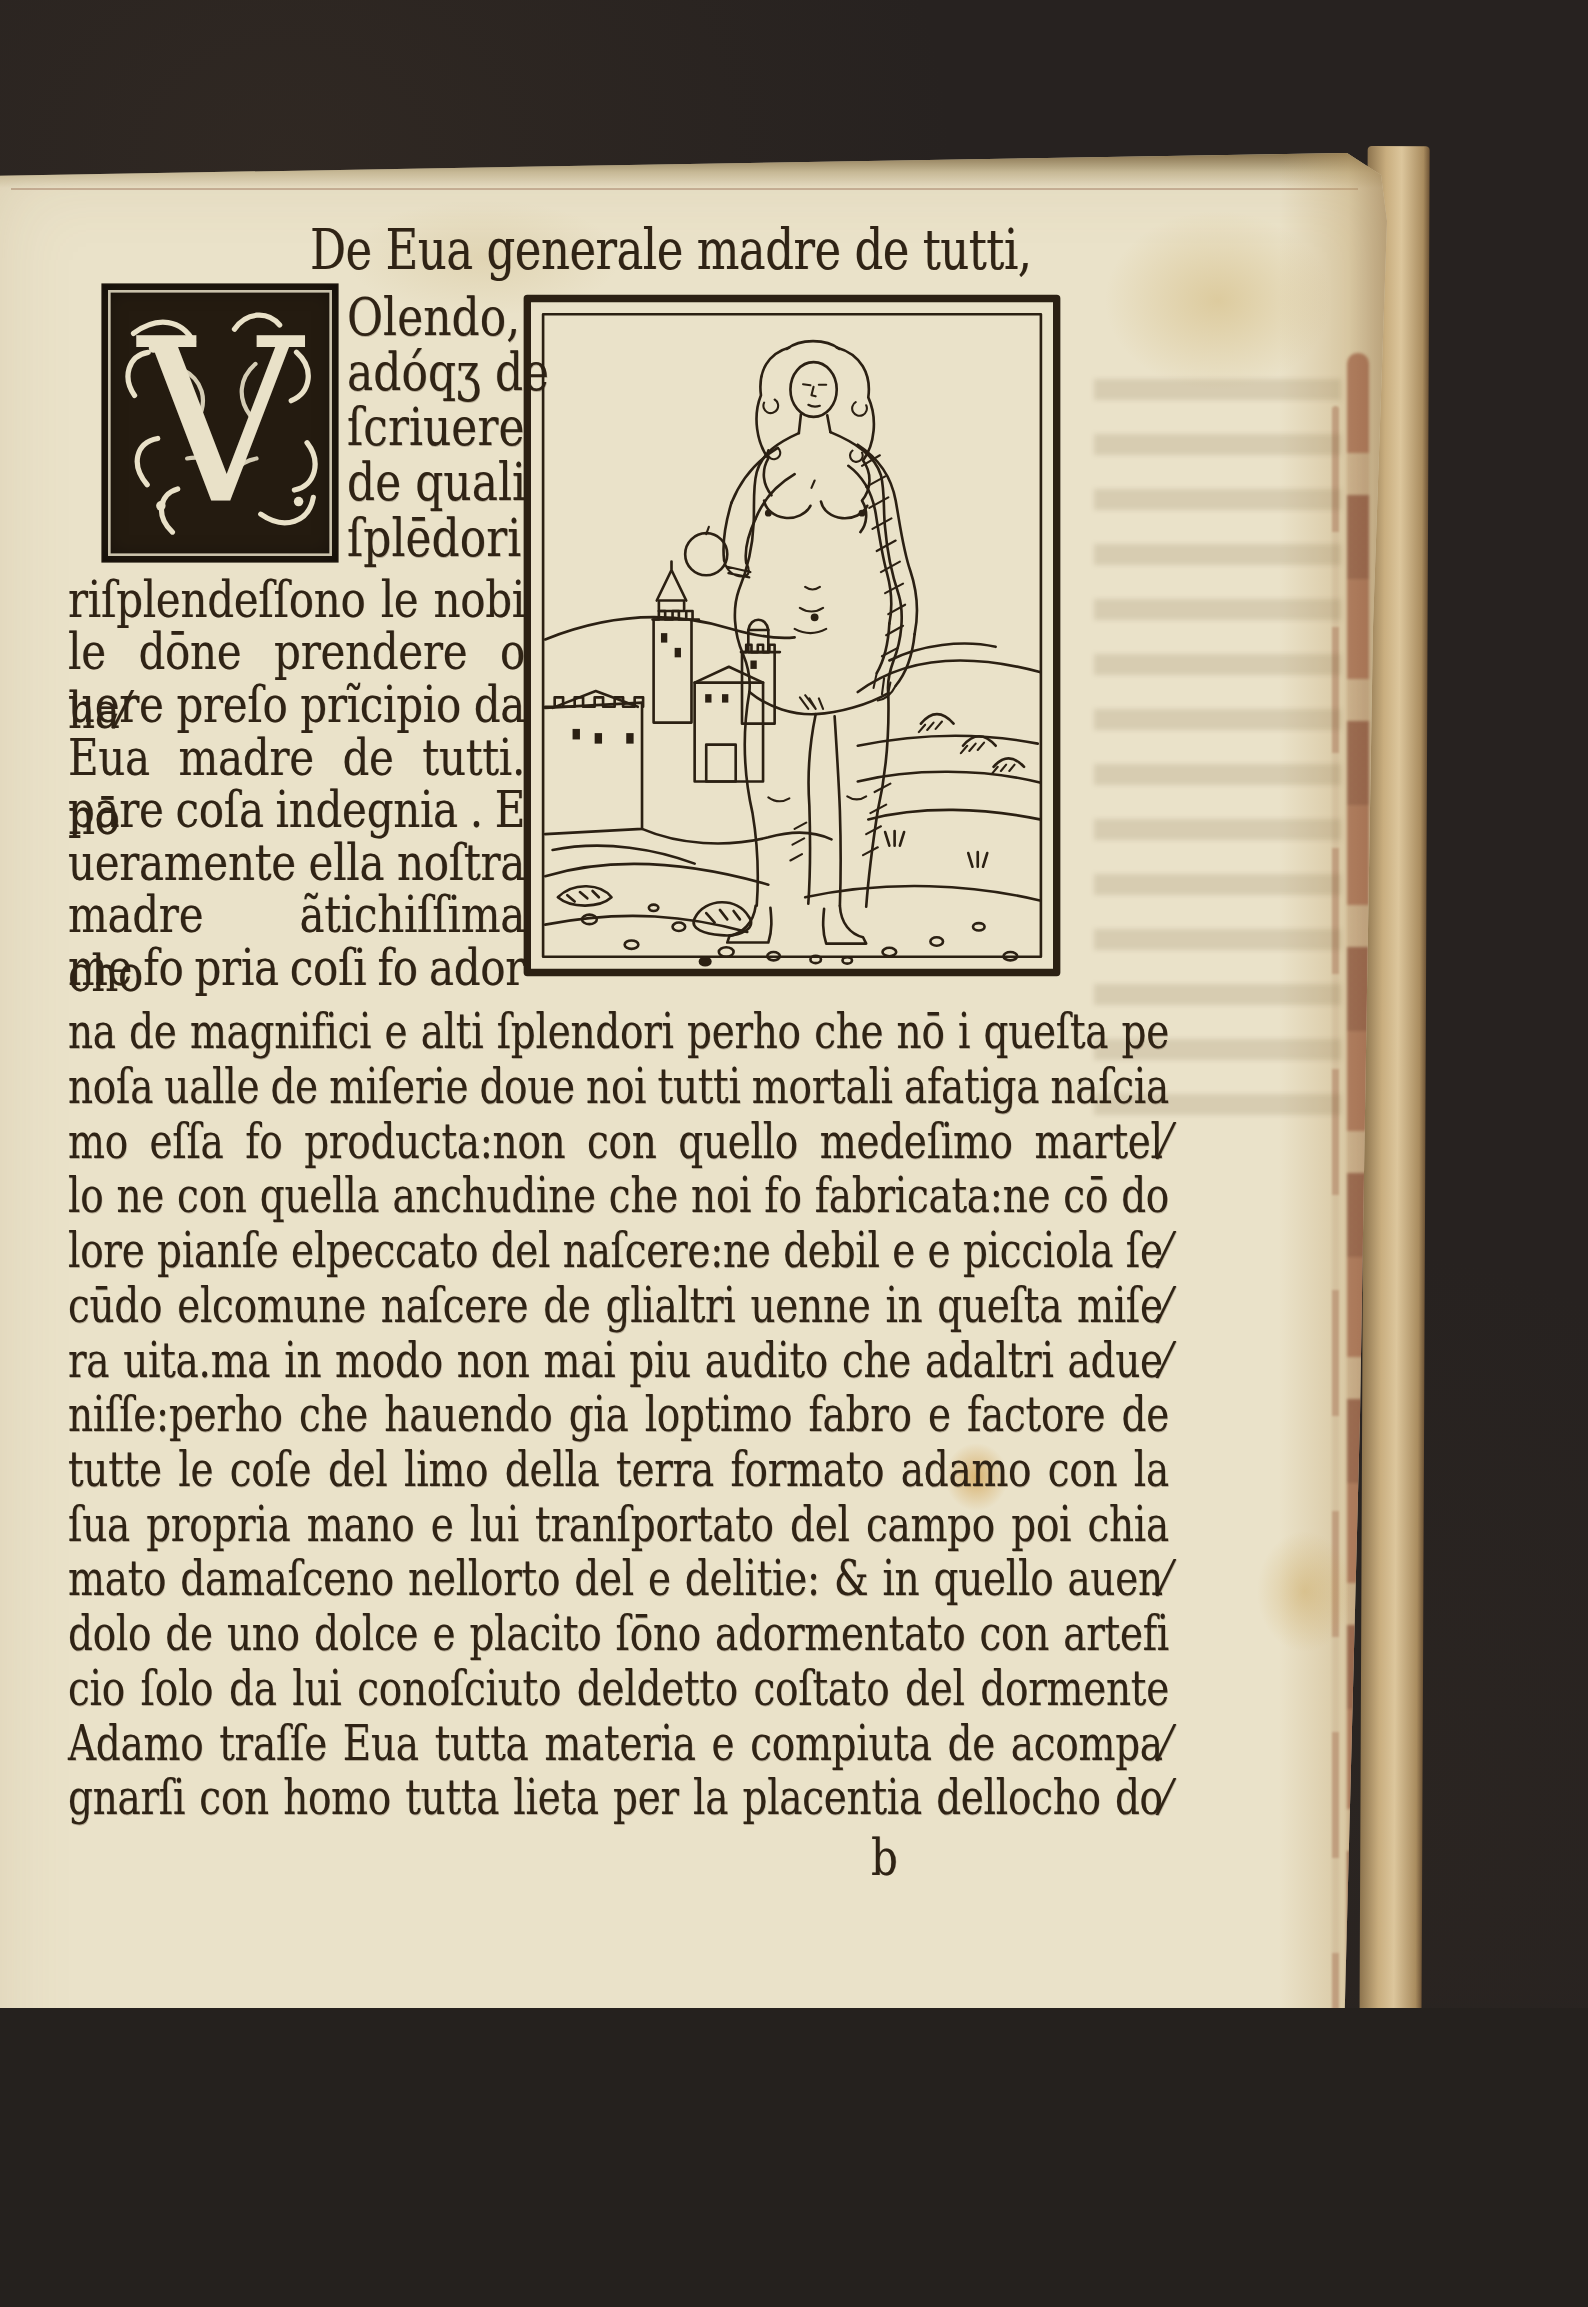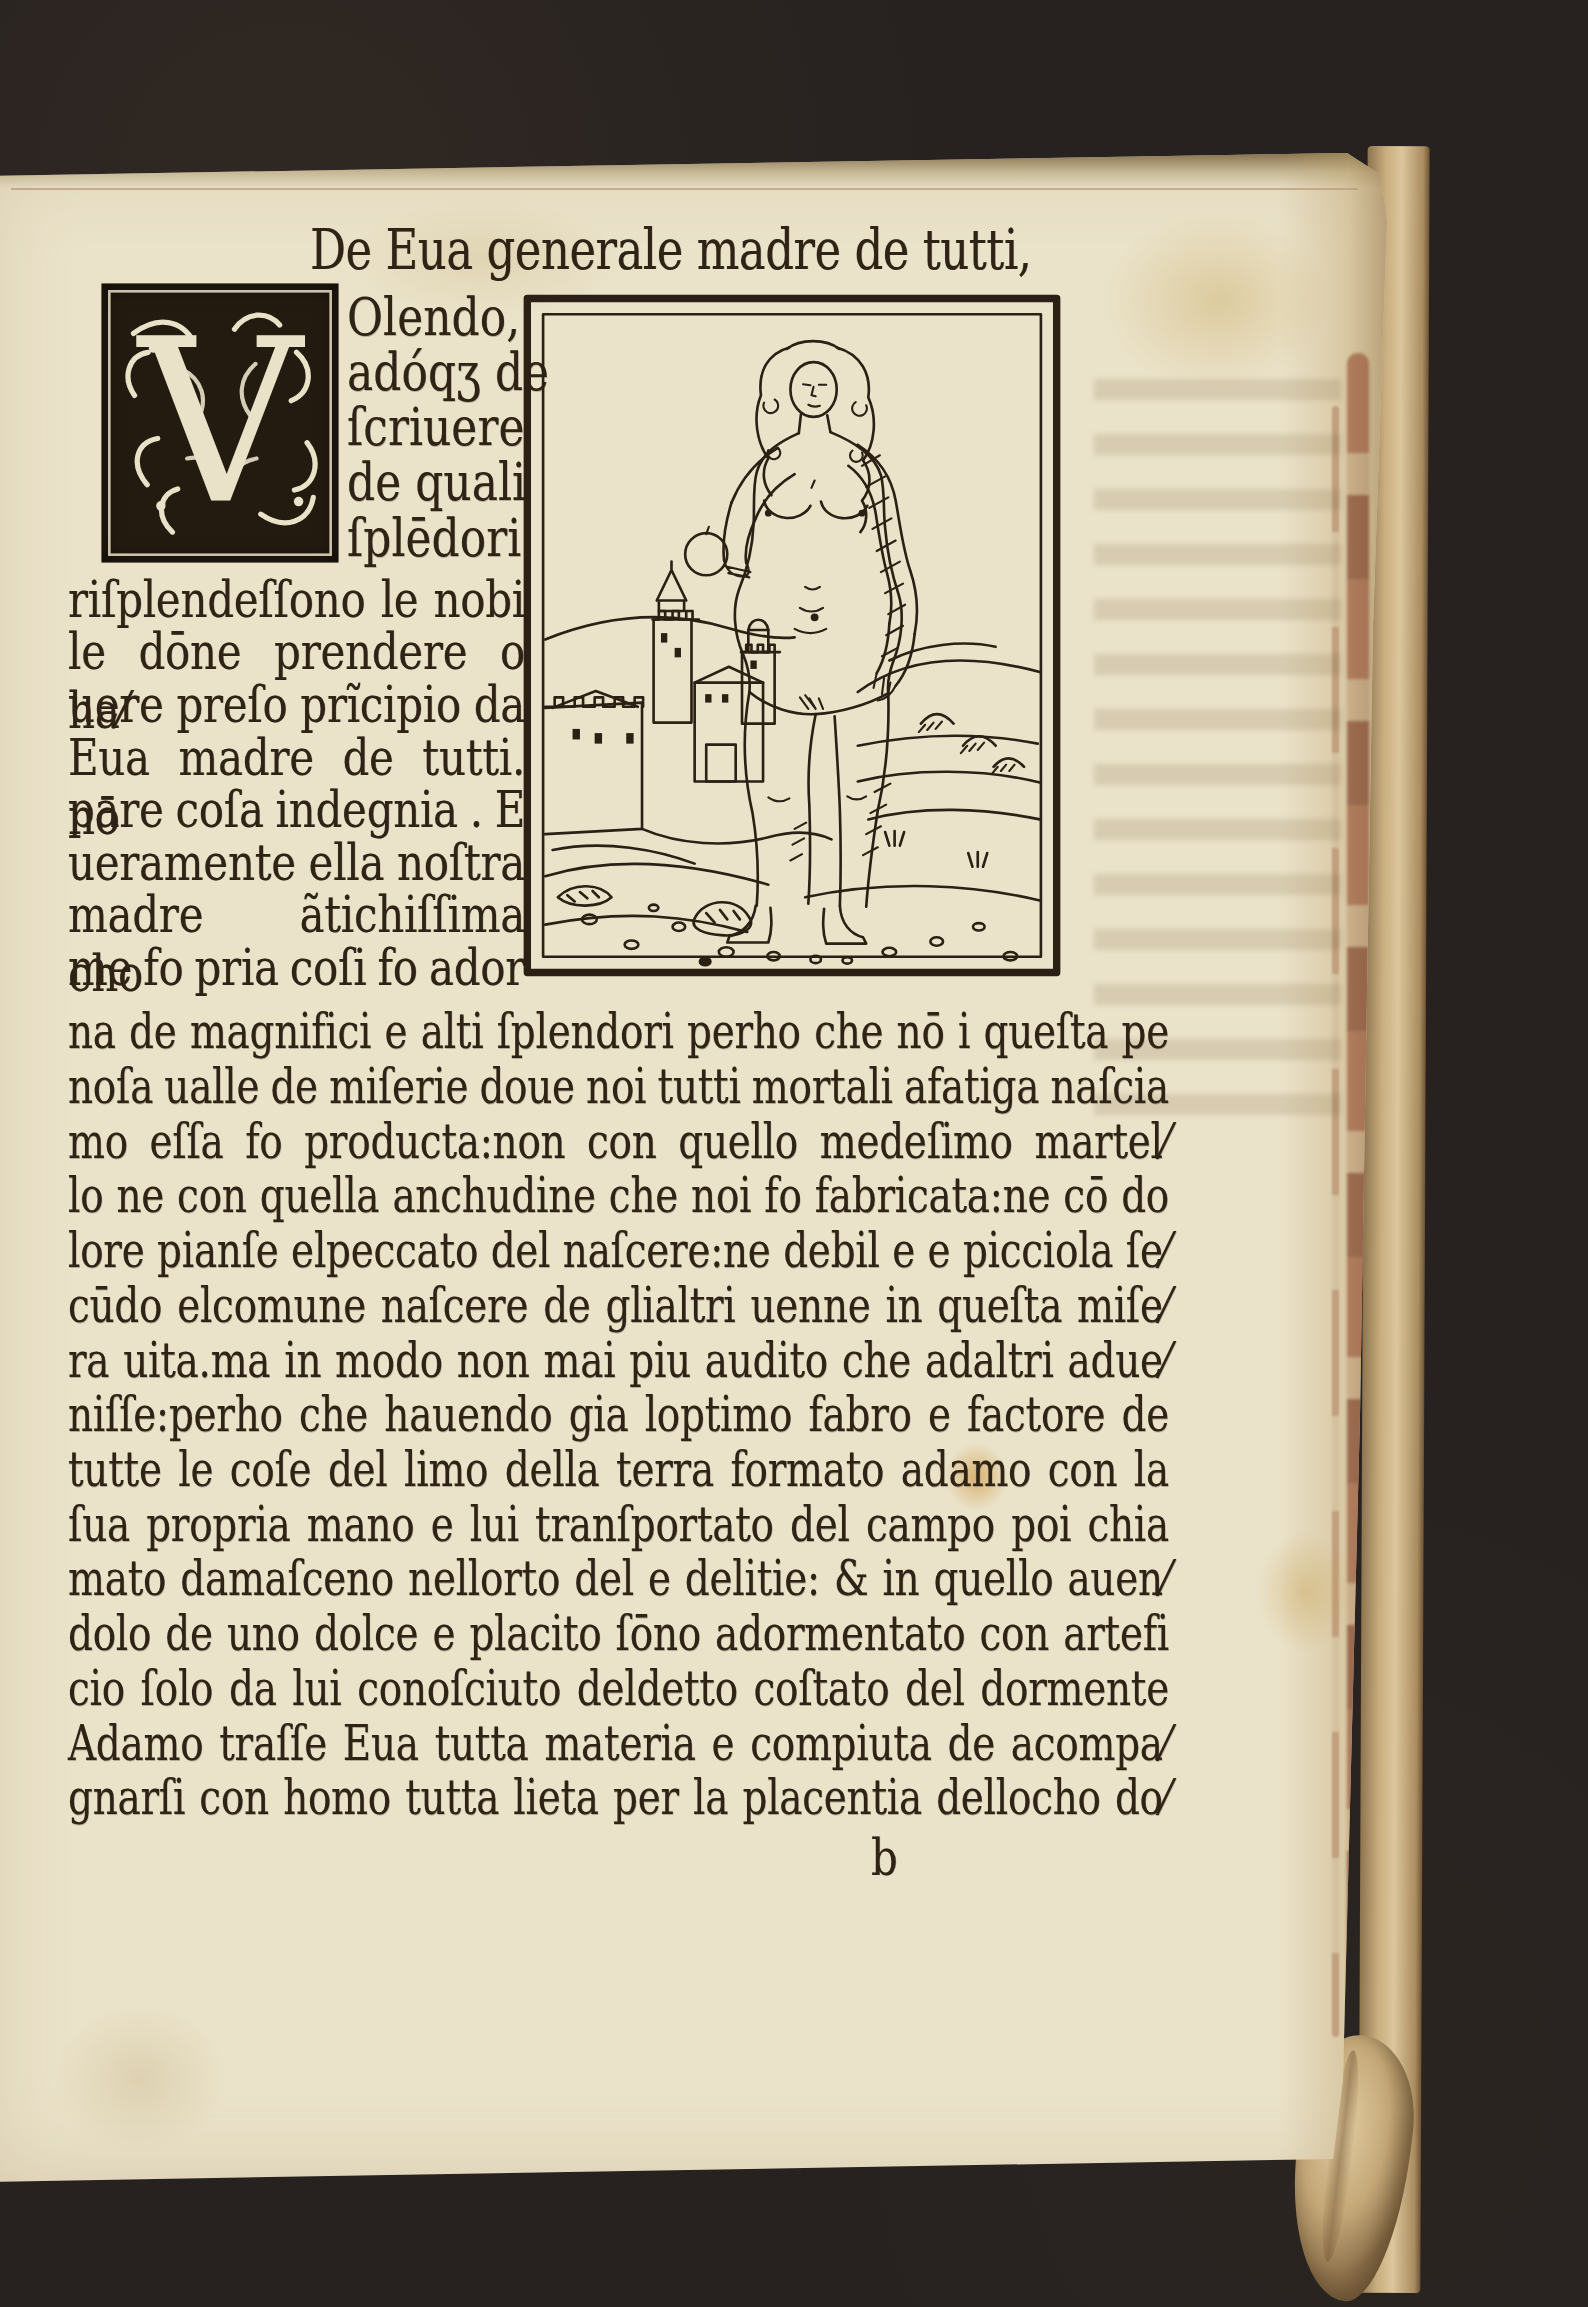--- a/index.html
+++ b/index.html
@@ -1,16 +1,16 @@
 <!DOCTYPE html>
 <html style="font-size:8.4px"><head>
 <meta charset="utf-8">
 <style>
   html,body{margin:0;padding:0;background:#25211e;}
-  #stage{position:relative;width:1588px;height:2307px;overflow:hidden;
+  #stage{position:relative;width:1588px;height:2008px;overflow:hidden;
          background:
            radial-gradient(60% 40% at 18% 8%, rgba(74,58,42,.25), rgba(0,0,0,0) 70%),
            radial-gradient(50% 40% at 85% 90%, rgba(60,50,40,.18), rgba(0,0,0,0) 70%),
            #272220;
          font-family:"DejaVu Serif","Liberation Serif",serif;}
   
   .fore-edge{position:absolute;left:1363px;top:146px;width:62px;height:2147px;
              transform:rotate(.25deg);border-radius:4.2px;
              background:linear-gradient(90deg,#8d744e, #c9ae7f 30%, #dcc69c 55%, #a98c5f 90%, #6e5436);}
   .fore-edge-roll{position:absolute;left:1295px;top:2035px;width:113px;height:266px;

